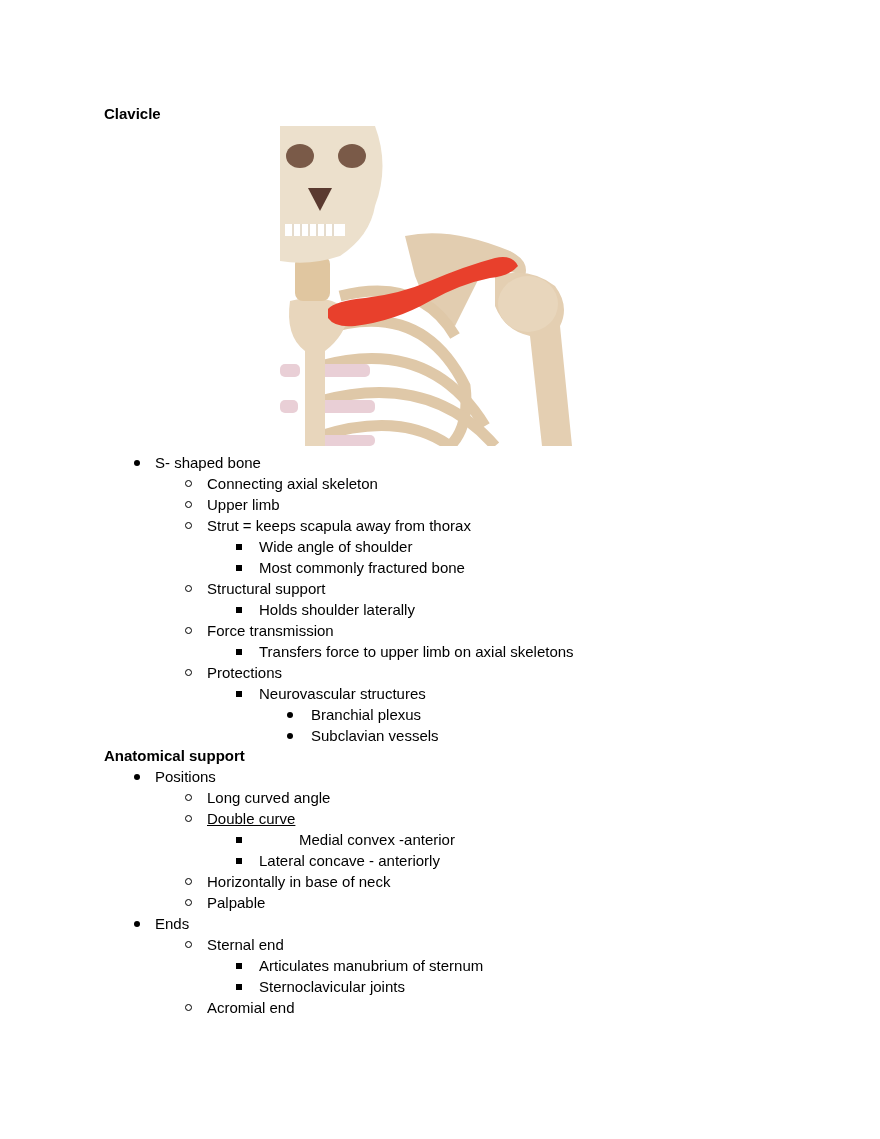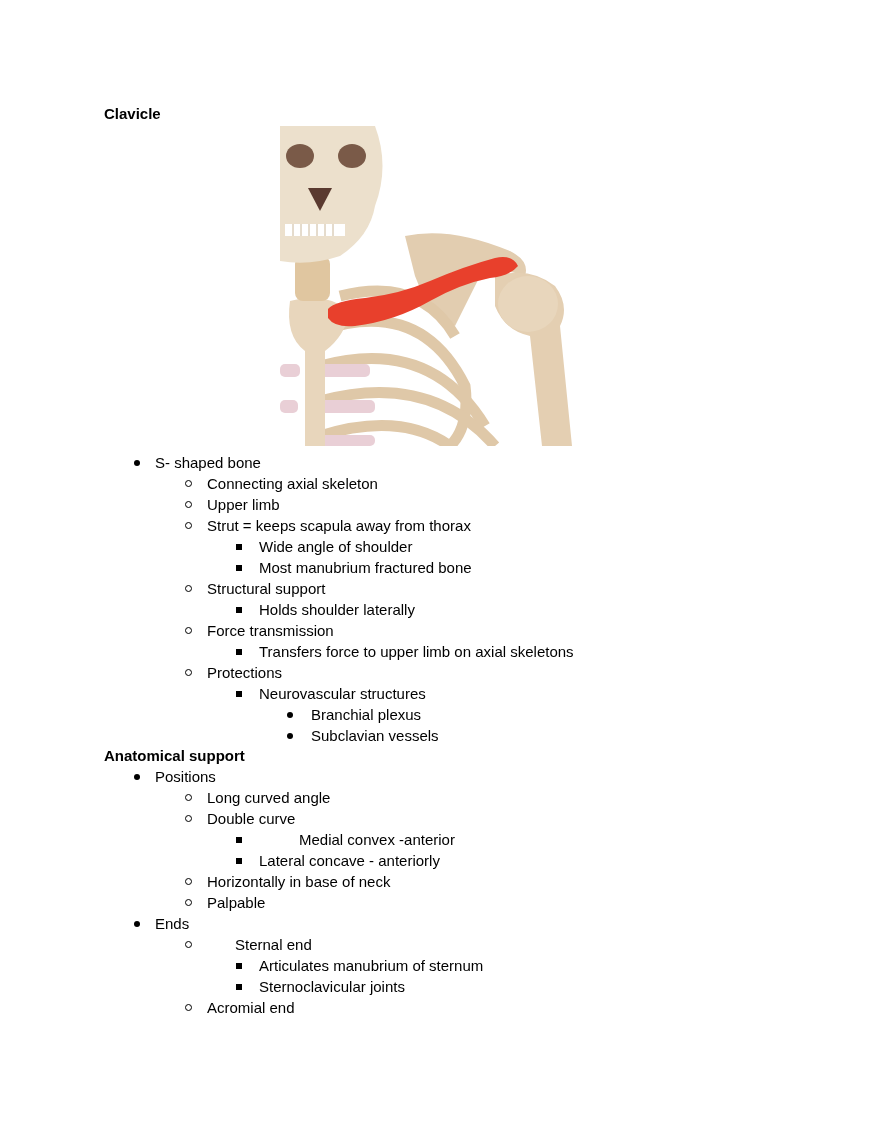--- a/index.html
+++ b/index.html
@@ -87,21 +87,21 @@
     <div class="li" style="left:181px; top:515px;">
         <span class="bullet b-circle" style="left:0;"></span>
         <span style="position:absolute; left:26px;">Strut = keeps scapula away from thorax</span>
       </div>
     <div class="li" style="left:232px; top:536px;">
         <span class="bullet b-square" style="left:0;"></span>
         <span style="position:absolute; left:27px;">Wide angle of shoulder</span>
       </div>
     <div class="li" style="left:232px; top:557px;">
         <span class="bullet b-square" style="left:0;"></span>
-        <span style="position:absolute; left:27px;">Most manubrium fractured bone</span>
+        <span style="position:absolute; left:27px;">Most commonly fractured bone</span>
       </div>
     <div class="li" style="left:181px; top:578px;">
         <span class="bullet b-circle" style="left:0;"></span>
         <span style="position:absolute; left:26px;">Structural support</span>
       </div>
     <div class="li" style="left:232px; top:599px;">
         <span class="bullet b-square" style="left:0;"></span>
         <span style="position:absolute; left:27px;">Holds shoulder laterally</span>
       </div>
     <div class="li" style="left:181px; top:620px;">
@@ -136,21 +136,21 @@
     <div class="li" style="left:130px; top:766px;">
         <span class="bullet b-disc" style="left:0;"></span>
         <span style="position:absolute; left:25px;">Positions</span>
       </div>
     <div class="li" style="left:181px; top:787px;">
         <span class="bullet b-circle" style="left:0;"></span>
         <span style="position:absolute; left:26px;">Long curved angle</span>
       </div>
     <div class="li" style="left:181px; top:808px;">
         <span class="bullet b-circle" style="left:0;"></span>
-        <span style="position:absolute; left:26px;">Double curve</span>
+        <span style="position:absolute; left:26px;text-decoration:underline;">Double curve</span>
       </div>
     <div class="li" style="left:232px; top:829px;">
         <span class="bullet b-square" style="left:0;"></span>
         <span style="position:absolute; left:27px;margin-left:40px;">Medial convex -anterior</span>
       </div>
     <div class="li" style="left:232px; top:850px;">
         <span class="bullet b-square" style="left:0;"></span>
         <span style="position:absolute; left:27px;">Lateral concave - anteriorly</span>
       </div>
     <div class="li" style="left:181px; top:871px;">
@@ -160,21 +160,21 @@
     <div class="li" style="left:181px; top:892px;">
         <span class="bullet b-circle" style="left:0;"></span>
         <span style="position:absolute; left:26px;">Palpable</span>
       </div>
     <div class="li" style="left:130px; top:913px;">
         <span class="bullet b-disc" style="left:0;"></span>
         <span style="position:absolute; left:25px;">Ends</span>
       </div>
     <div class="li" style="left:181px; top:934px;">
         <span class="bullet b-circle" style="left:0;"></span>
-        <span style="position:absolute; left:26px;margin-left:28px;">Sternal end</span>
+        <span style="position:absolute; left:26px;">Sternal end</span>
       </div>
     <div class="li" style="left:232px; top:955px;">
         <span class="bullet b-square" style="left:0;"></span>
         <span style="position:absolute; left:27px;">Articulates manubrium of sternum</span>
       </div>
     <div class="li" style="left:232px; top:976px;">
         <span class="bullet b-square" style="left:0;"></span>
         <span style="position:absolute; left:27px;">Sternoclavicular joints</span>
       </div>
     <div class="li" style="left:181px; top:997px;">

